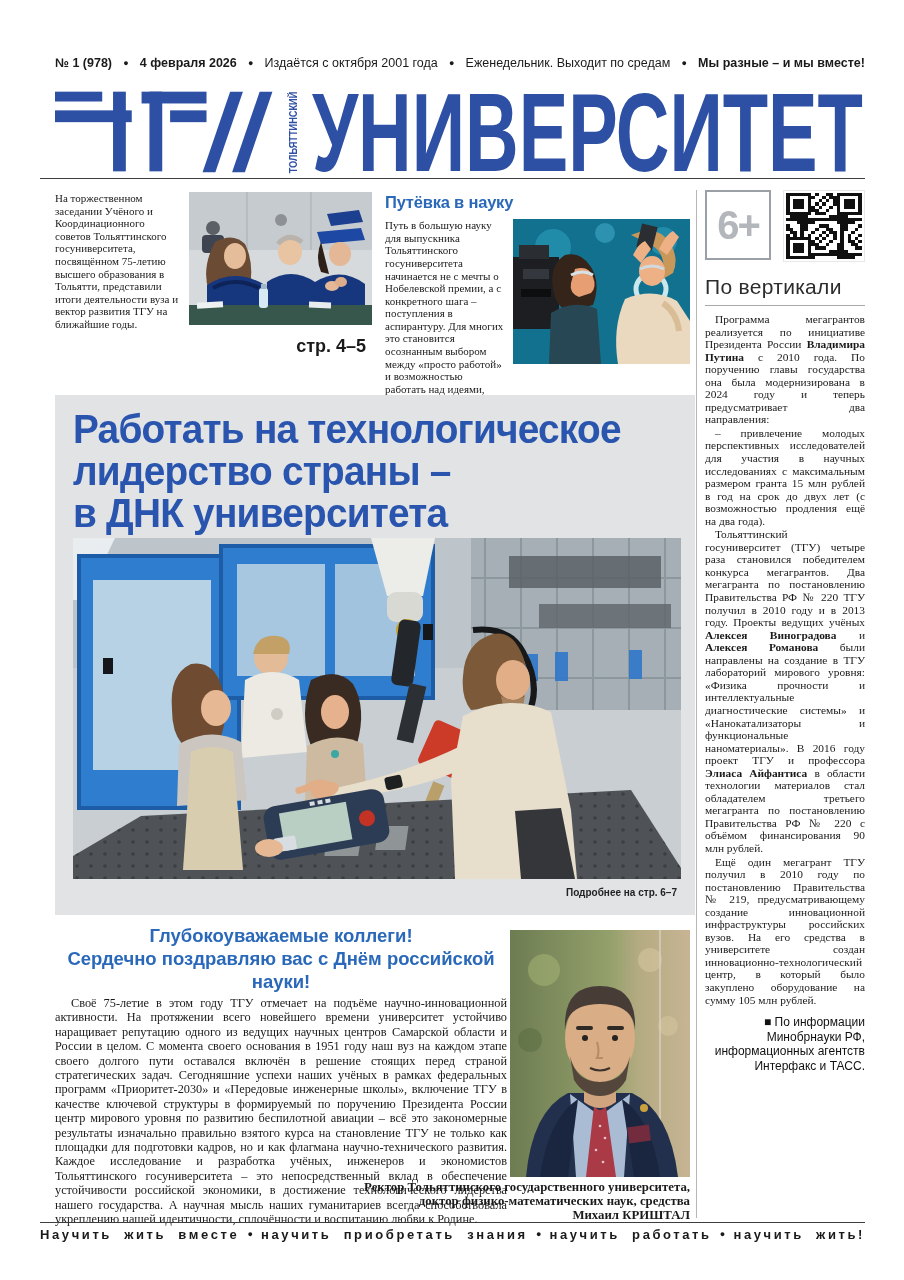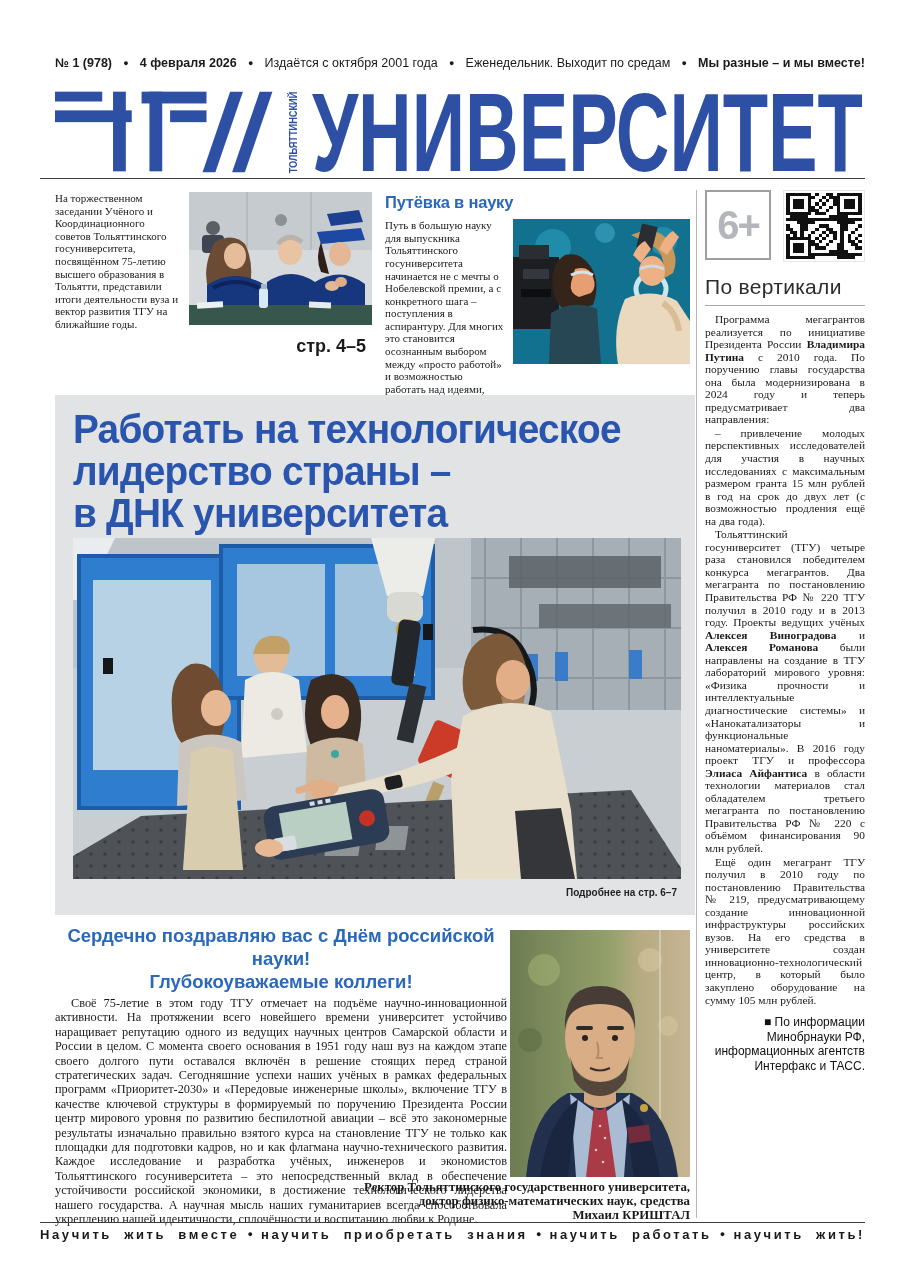--- a/index.html
+++ b/index.html
@@ -534,22 +534,22 @@
         <p>Программа мегагрантов реализуется по инициативе Президента России <b>Владимира Путина</b> с 2010 года. По поручению главы государства она была модернизирована в 2024 году и теперь предусматривает два направления:</p>
         <p>– привлечение молодых перспективных исследователей для участия в научных исследованиях с максимальным размером гранта 15 млн рублей в год на срок до двух лет (с возможностью продления ещё на два года).</p>
         <p>Тольяттинский госуниверситет (ТГУ) четыре раза становился победителем конкурса мегагрантов. Два мегагранта по постановлению Правительства РФ № 220 ТГУ получил в 2010 году и в 2013 году. Проекты ведущих учёных <b>Алексея Виноградова</b> и <b>Алексея Романова</b> были направлены на создание в ТГУ лабораторий мирового уровня: «Физика прочности и интеллектуальные диагностические системы» и «Нанокатализаторы и функциональные наноматериалы». В 2016 году проект ТГУ и профессора <b>Элиаса Айфантиса</b> в области технологии материалов стал обладателем третьего мегагранта по постановлению Правительства РФ № 220 с объёмом финансирования 90 млн рублей.</p>
         <p>Ещё один мегагрант ТГУ получил в 2010 году по постановлению Правительства № 219, предусматривающему создание инновационной инфраструктуры российских вузов. На его средства в университете создан инновационно-технологический центр, в который было закуплено оборудование на сумму 105 млн рублей.</p>
       </div>
     <div class="vcol-source">■ По информации Минобрнауки РФ, информационных агентств Интерфакс и ТАСС.</div>
   </div>
 
   <div class="abs greeting">
     <div class="greet-head">
+        <p>Глубокоуважаемые коллеги!</p>
         <p>Сердечно поздравляю вас с Днём российской науки!</p>
-        <p>Глубокоуважаемые коллеги!</p>
       </div>
     <div class="greet-body">
         <p>Своё 75-летие в этом году ТГУ отмечает на подъёме научно-инновационной активности. На протяжении всего новейшего времени университет устойчиво наращивает репутацию одного из ведущих научных центров Самарской области и России в целом. С момента своего основания в 1951 году наш вуз на каждом этапе своего долгого пути оставался включён в решение стоящих перед страной стратегических задач. Сегодняшние успехи наших учёных в рамках федеральных программ «Приоритет-2030» и «Передовые инженерные школы», включение ТГУ в качестве ключевой структуры в формируемый по поручению Президента России центр мирового уровня по развитию беспилотной авиации – всё это закономерные результаты изначально правильно взятого курса на становление ТГУ не только как площадки для подготовки кадров, но и как флагмана научно-технического развития. Каждое исследование и разработка учёных, инженеров и экономистов Тольяттинского госуниверситета – это непосредственный вклад в обеспечение устойчивости российской экономики, в достижение технологического лидерства нашего государства. А научная мысль наших гуманитариев всегда способствовала укреплению нашей идентичности, сплочённости и воспитанию любви к Родине.</p>
       </div>
     <svg class="rector" width="180" height="247" viewBox="0 0 180 247">
       <defs>
         <linearGradient id="bgc" x1="0" y1="0" x2="1" y2="0">
           <stop offset="0" stop-color="#6d7c52"></stop>
             <stop offset=".55" stop-color="#93a06b"></stop>
             <stop offset=".72" stop-color="#b5ab82"></stop>

